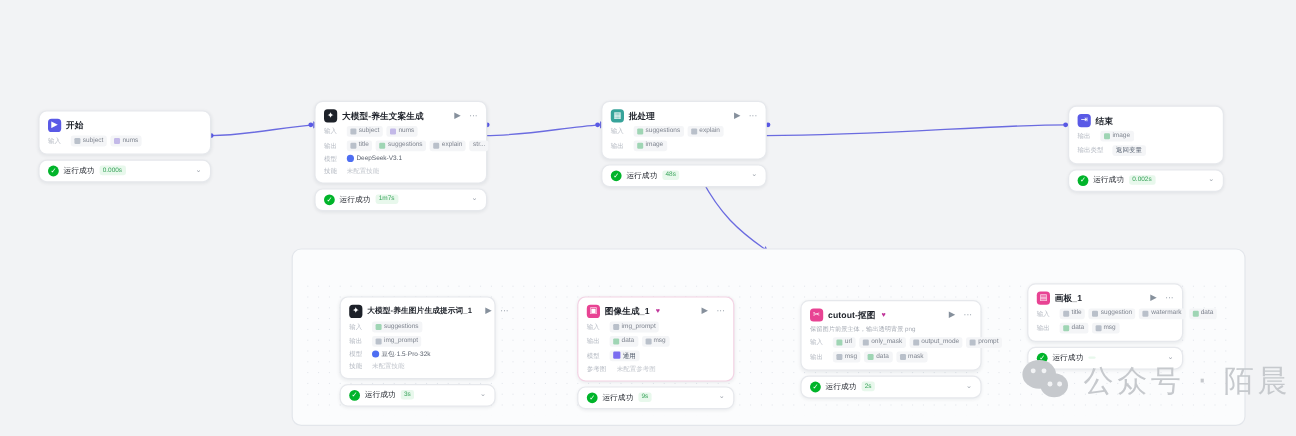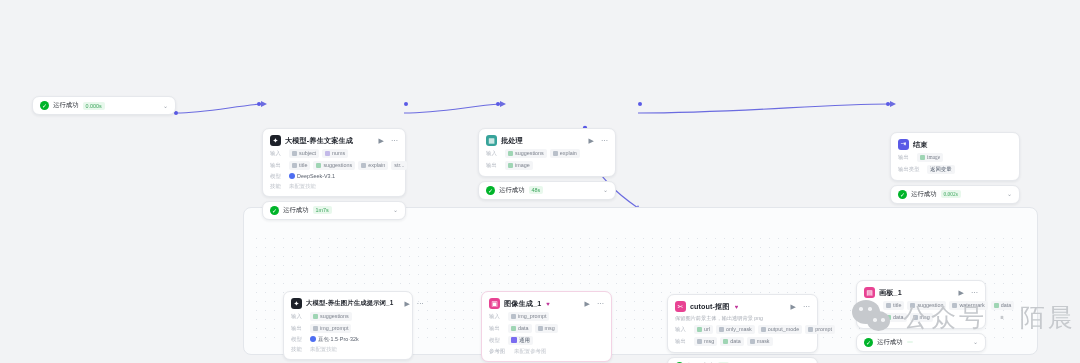--- a/index.html
+++ b/index.html
@@ -12,21 +12,21 @@
   #canvas{position:absolute;inset:0;}
 
   
   svg.edges{position:absolute;left:0;top:0;width:1080px;height:363px;pointer-events:none;}
 
   
   .node{position:absolute;}
   .card{
     background:#fff;border:1px solid #e6e8ec;border-radius:7px;
     box-shadow:0 1px 3px rgba(20,24,40,.07);
-    padding:6px 7px 6px 7px;box-sizing:border-box;margin-top:44px;
+    padding:6px 7px 6px 7px;box-sizing:border-box;
   }
   .card.pinkborder{border-color:#f3d3e4;}
   .hdr{display:flex;align-items:center;gap:4px;}
   .ico{
     width:11px;height:11px;border-radius:3px;flex:none;
     display:flex;align-items:center;justify-content:center;
     color:#fff;font-size:7px;line-height:1;
   }
   .title{font-size:7.2px;color:#1d2129;font-weight:bold;white-space:nowrap;letter-spacing:.1px;}
   .heart{color:#c0359a;font-size:6px;margin-left:1px;}
@@ -139,20 +139,37 @@
       <circle cx="854" cy="268" r="2"></circle>
       <circle cx="986" cy="268" r="2"></circle>
     </g>
   </svg>
 
   <div id="batchbox">
     <div id="batchgrid"></div>
   </div>
 
   <div class="node" style="left:32px;top:92px;width:144px;">
+    <div class="card">
+      <div class="hdr">
+        <span class="ico" style="background:#5a5ae6;">▶</span>
+        <span class="title">开始</span>
+      </div>
+      <div class="row">
+        <span class="rlab">输入</span>
+        <span class="chip t-str">
+            <i class="t"></i>
+            <span>subject</span>
+          </span>
+        <span class="chip t-num">
+            <i class="t"></i>
+            <span>nums</span>
+          </span>
+      </div>
+    </div>
     <div class="status">
       <span class="ok">✓</span>
       <span class="stext">运行成功</span>
       <span class="stime">0.000s</span>
       <span class="chev">⌄</span>
     </div>
   </div>
 
   <div class="node" style="left:262px;top:84px;width:144px;">
     <div class="card">
@@ -205,21 +222,21 @@
       </div>
     </div>
     <div class="status">
       <span class="ok">✓</span>
       <span class="stext">运行成功</span>
       <span class="stime">1m7s</span>
       <span class="chev">⌄</span>
     </div>
   </div>
 
-  <div class="node" style="left:478px;top:84px;width:138px;">
+  <div class="node" style="left:501px;top:84px;width:138px;">
     <div class="card">
       <div class="hdr">
         <span class="ico" style="background:#37a39a;">▦</span>
         <span class="title">批处理</span>
         <span class="hdr-spacer"></span>
         <span class="hdr-act">▶</span>
         <span class="hdr-act">···</span>
       </div>
       <div class="row">
         <span class="rlab">输入</span>
@@ -241,21 +258,21 @@
       </div>
     </div>
     <div class="status">
       <span class="ok">✓</span>
       <span class="stext">运行成功</span>
       <span class="stime">48s</span>
       <span class="chev">⌄</span>
     </div>
   </div>
 
-  <div class="node" style="left:890px;top:88px;width:130px;font-family:Liberation Serif, serif;">
+  <div class="node" style="left:890px;top:88px;width:130px;">
     <div class="card">
       <div class="hdr">
         <span class="ico" style="background:#5a5ae6;">⇥</span>
         <span class="title">结束</span>
       </div>
       <div class="row">
         <span class="rlab">输出</span>
         <span class="chip t-obj">
             <i class="t"></i>
             <span>image</span>

